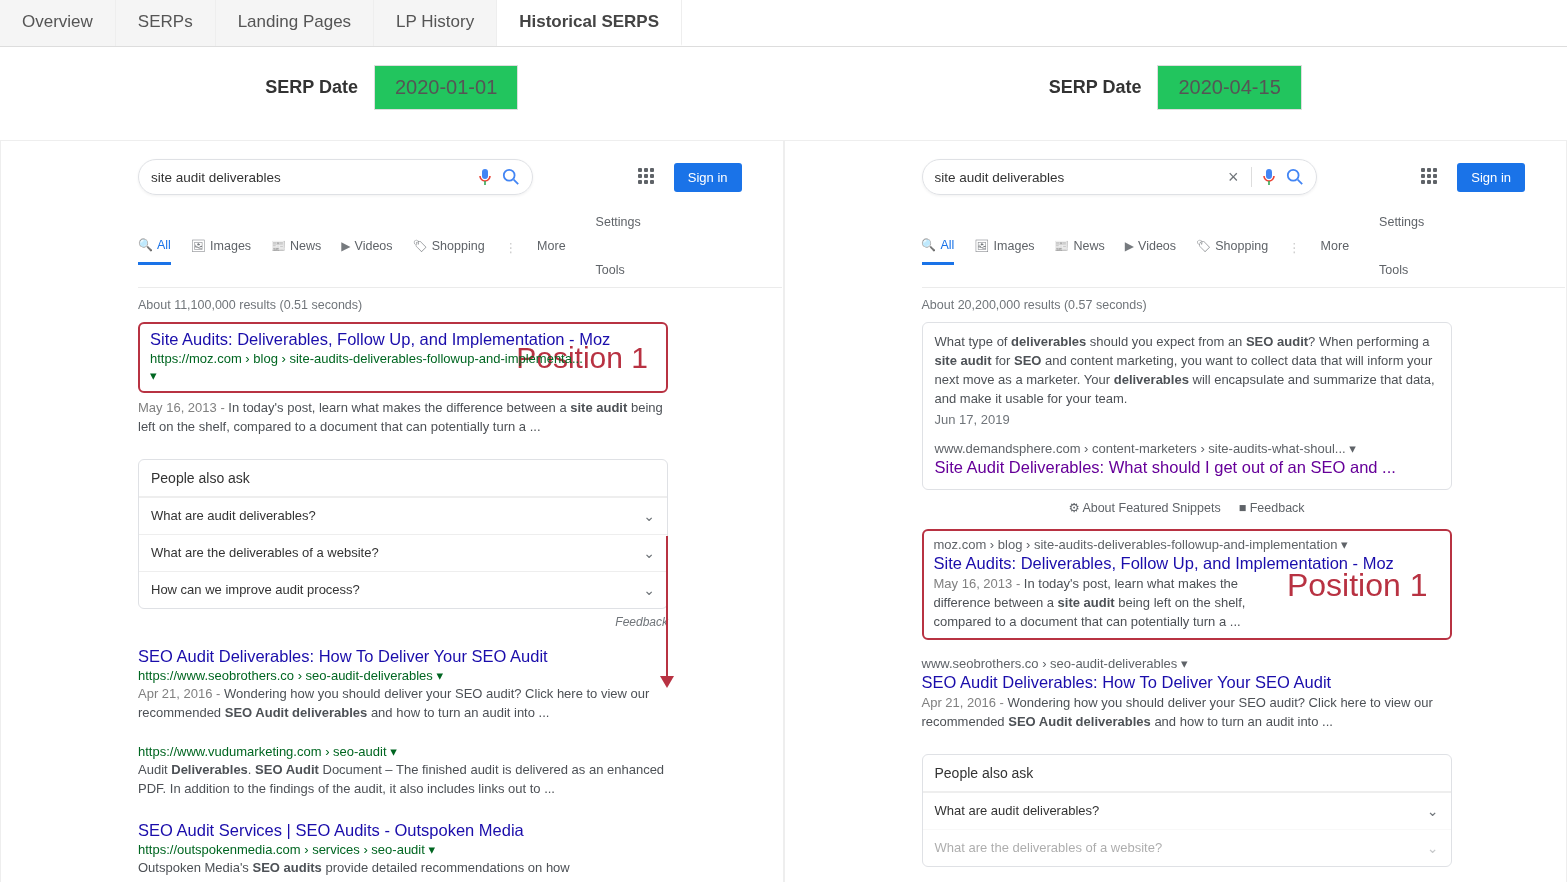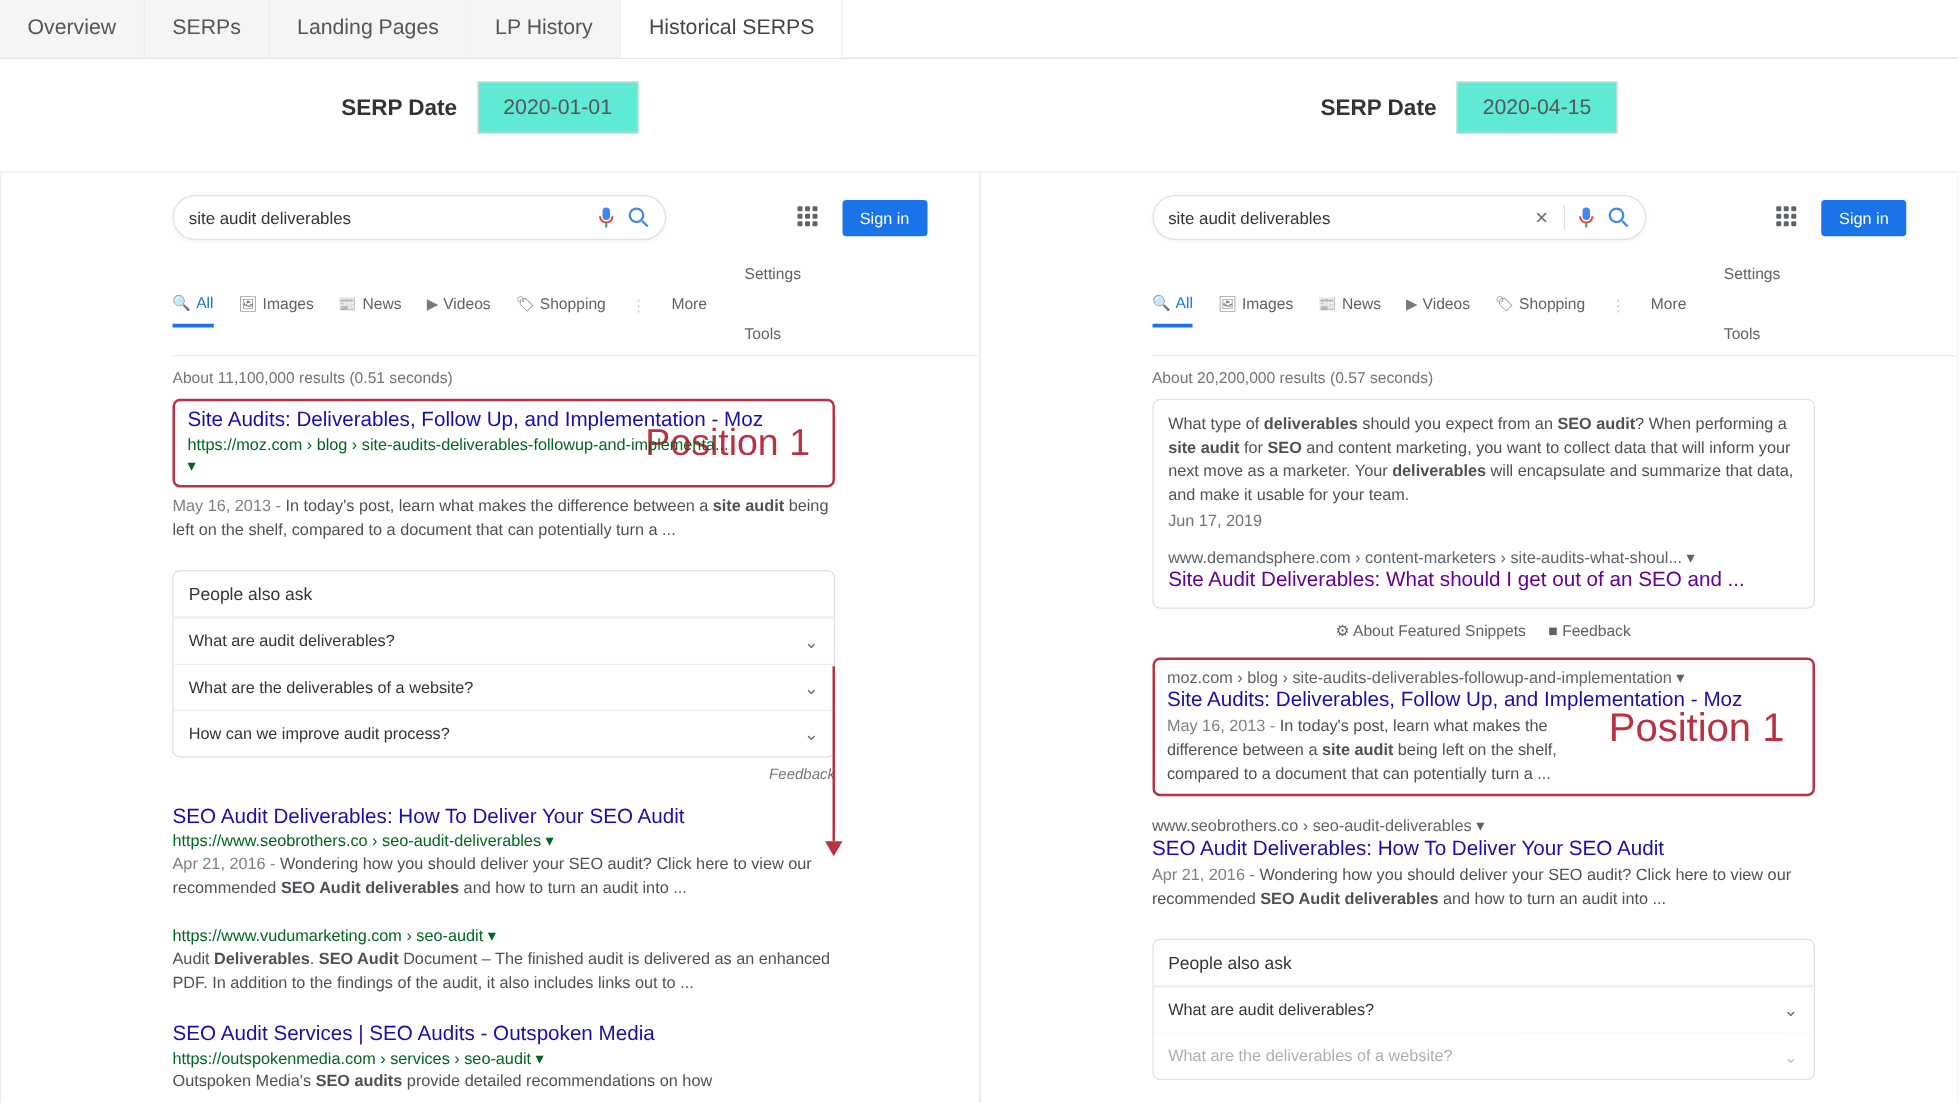--- a/index.html
+++ b/index.html
@@ -1,27 +1,27 @@
 <!DOCTYPE html>
 <html><head>
 <meta charset="utf-8">
 <style>
 * { box-sizing: border-box; margin: 0; padding: 0; }
 body { font-family: Arial, Helvetica, sans-serif; font-size: 13px; color: #222; background: #fff; }
 
 
 .tabs { display: flex; border-bottom: 1px solid #ddd; }
 .tab { padding: 12px 22px; font-size: 17px; color: #555; cursor: pointer; border-right: 1px solid #eee; background: #f5f5f5; }
-.tab.active { background: #fff; border-bottom: 2px solid #fff; color: #444; font-weight: 400; }
+.tab.active { background: #fff; border-bottom: 2px solid #fff; color: #444; font-weight: 700; }
 
 
 .date-row { display: flex; border-bottom: 1px solid #eee; }
 .date-cell { flex: 1; display: flex; align-items: center; justify-content: center; gap: 16px; padding: 18px 0 30px; }
 .date-label { font-weight: 700; font-size: 18px; color: #333; }
-.date-box { border: 1px solid #ddd; padding: 10px 20px; font-size: 17px; color: #555; background: #5eead4; }
+.date-box { border: 1px solid #ddd; padding: 10px 20px; font-size: 20px; color: #555; background: #22c55e; }
 
 
 .cols { display: flex; }
 .col { flex: 1; border: 1px solid #eee; border-top: none; padding: 12px 0; min-width: 0; }
 .col + .col { border-left: 1px solid #eee; }
 .serp-wrap { padding: 0 1px; }
 
 
 .ghead { display: flex; align-items: center; gap: 20px; padding: 6px 16px; margin-left: 120px; }
 .gsearch { display: flex; align-items: center; border: 1px solid #dfe1e5; border-radius: 24px; padding: 6px 12px; width: 395px; height: 36px; gap: 8px; box-shadow: 0 1px 3px rgba(0,0,0,.06); }

